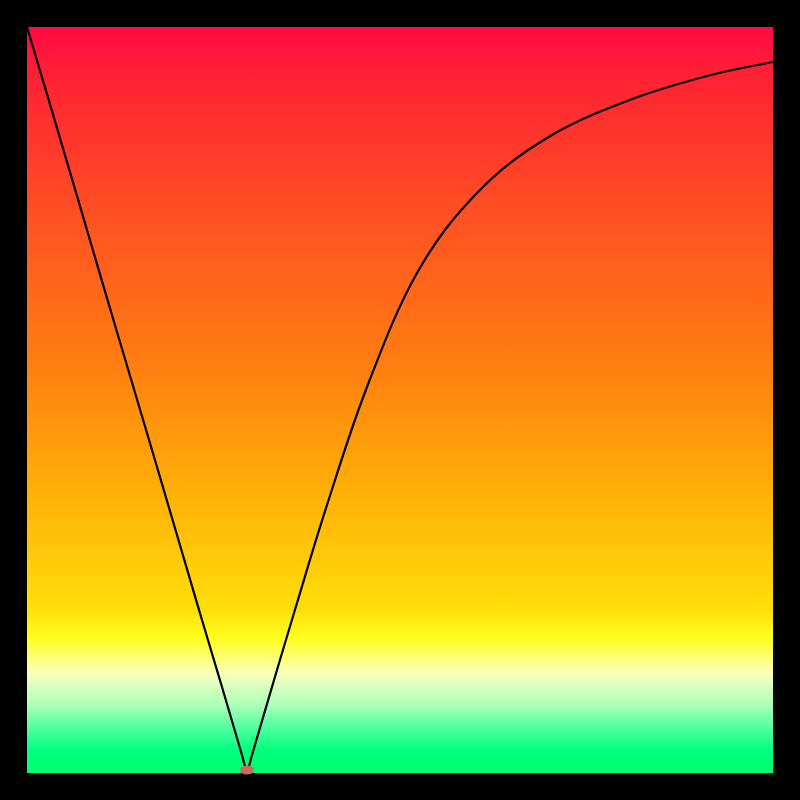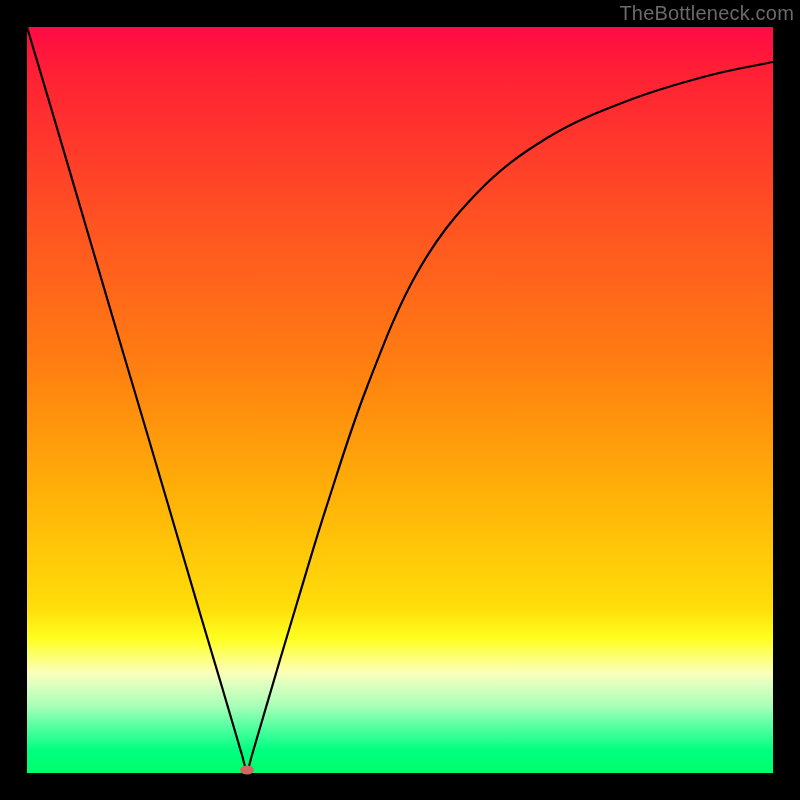--- a/index.html
+++ b/index.html
@@ -63,14 +63,13 @@
 
 <div class="chart-wrapper">
 
   <div class="plot-area"></div>
 
   <svg class="overlay" viewBox="0 0 800 800">
     <path id="curve-path" fill="none" stroke="#000000" stroke-width="2.2" stroke-linecap="round" d="M 27.00 27.00 C 32.40 45.18, 46.20 91.46, 57.00 128.00 C 67.80 164.54, 76.20 193.28, 87.00 230.00 C 97.80 266.72, 106.20 295.46, 117.00 332.00 C 127.80 368.54, 136.20 396.46, 147.00 433.00 C 157.80 469.54, 167.10 501.34, 177.00 535.00 C 186.90 568.66, 193.90 592.64, 202.00 620.00 C 210.10 647.36, 215.70 665.76, 222.00 687.00 C 228.30 708.24, 233.40 725.76, 237.00 738.00 C 240.60 750.24, 240.20 749.24, 242.00 755.00 C 243.80 760.76, 245.20 770.00, 247.00 770.00 C 248.80 770.00, 249.30 763.82, 252.00 755.00 C 254.70 746.18, 257.50 736.30, 262.00 721.00 C 266.50 705.70, 270.70 691.24, 277.00 670.00 C 283.30 648.76, 288.00 632.70, 297.00 603.00 C 306.00 573.30, 314.40 543.88, 327.00 505.00 C 339.60 466.12, 350.80 428.76, 367.00 387.00 C 383.20 345.24, 397.20 307.92, 417.00 273.00 C 436.80 238.08, 453.60 217.30, 477.00 193.00 C 500.40 168.70, 520.00 154.56, 547.00 138.00 C 574.00 121.44, 598.20 112.16, 627.00 101.00 C 655.80 89.84, 680.72 83.02, 707.00 76.00 C 733.28 68.98, 761.12 64.52, 773.00 62.00"></path>
     <ellipse id="min-marker" cx="247.00" cy="770.00" rx="7" ry="4.5" fill="#d1675f"></ellipse>
   </svg>
 
-  <div class="watermark">TheBottleneck.com</div>
 </div>
 
 </body></html>

